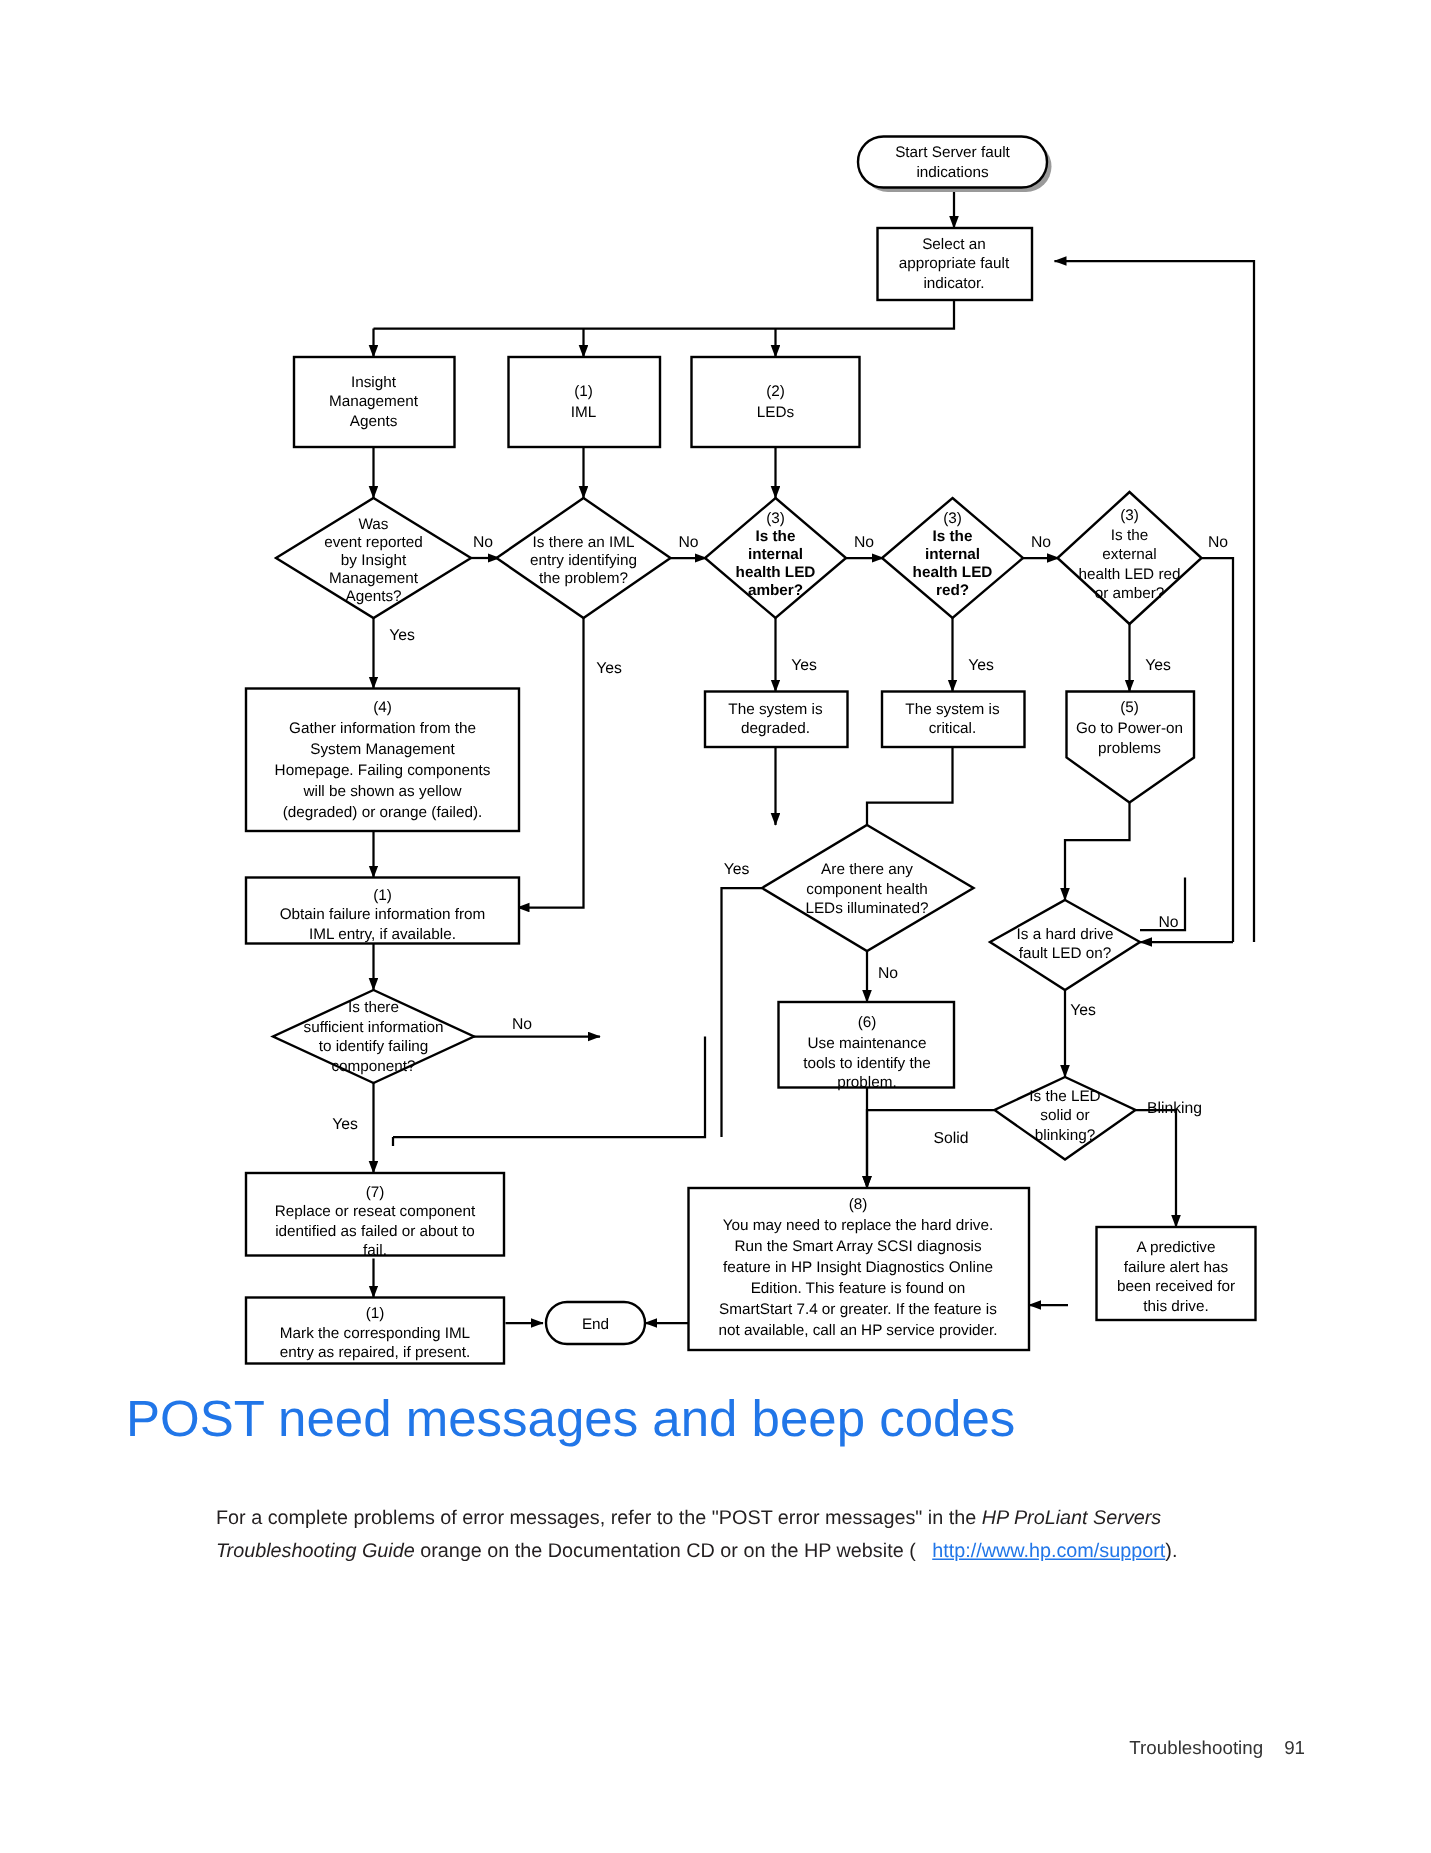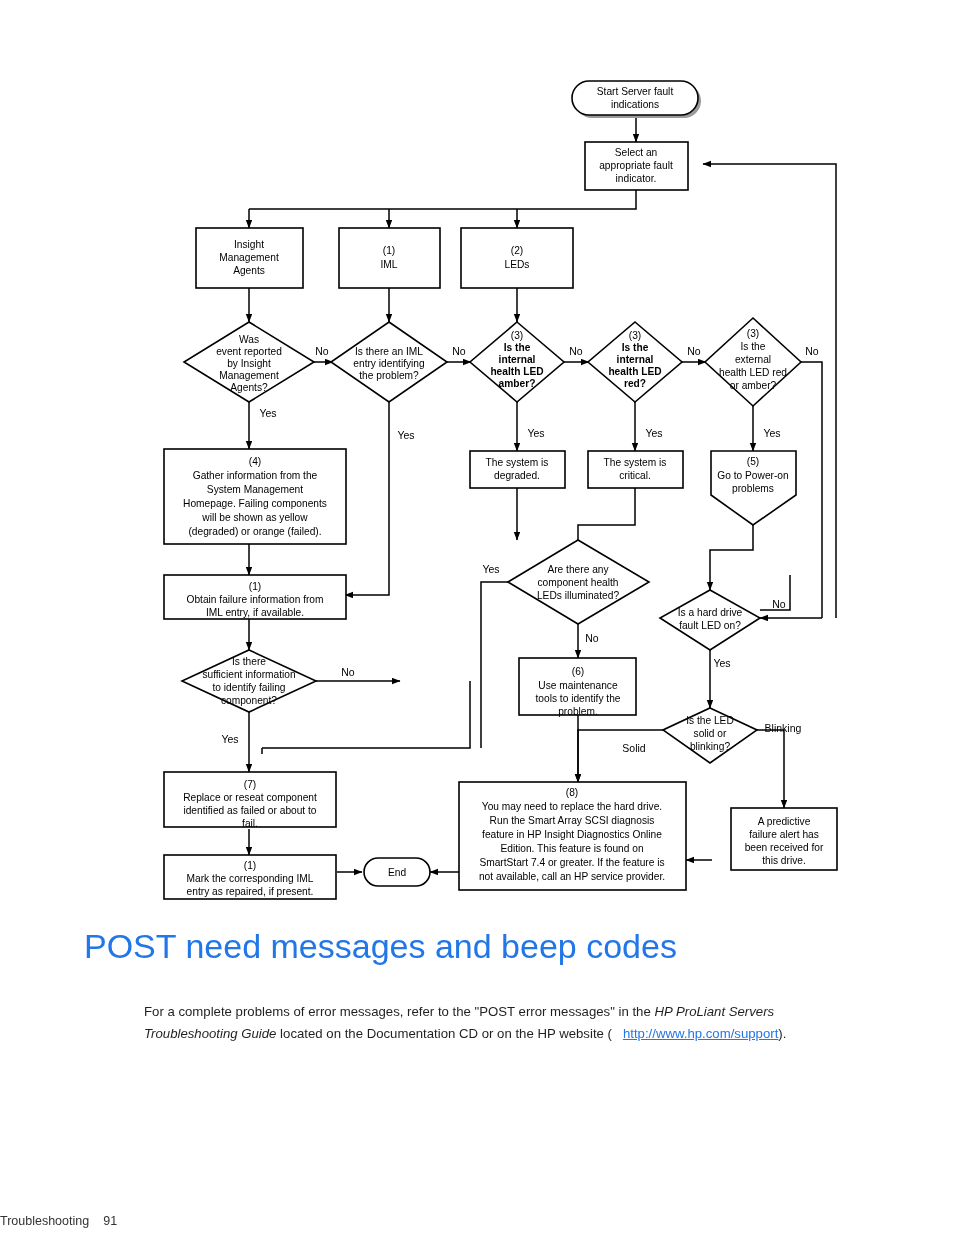--- a/index.html
+++ b/index.html
@@ -18,21 +18,21 @@
   }
   #page {
     position: relative;
     width: 954px;
     height: 1235px;
   }
   
   #flowchart-area {
     position: absolute;
     left: 0px;
-    top: 70px;
+    top: 80px;
     width: 822px;
     height: 840px;
   }
   #flowchart-svg {
     display: block;
   }
   .fc-shape {
     fill: #ffffff;
     stroke: #000000;
     stroke-width: 1.6;
@@ -95,23 +95,23 @@
   }
   #body-paragraph .link {
     color: #2176e8;
     padding-left: 11px;
   }
 
   
   #page-footer {
     position: absolute;
     left: 0px;
-    top: 1214px;
+    top: 1158px;
     width: 870px;
-    text-align: left;
+    text-align: right;
     font-size: 12.5px;
     color: #333333;
     font-family: "Liberation Sans", sans-serif;
   }
   #page-footer .foot-num {
     display: inline-block;
     margin-left: 14px;
   }
 </style>
 </head>
@@ -416,19 +416,19 @@
 
         <text class="fc-label" x="634" y="679">Solid</text>
         <text class="fc-label" x="783" y="659">Blinking</text>
       </g>
 
     </svg>
   </div>
 
   <h1 id="section-heading">POST need messages and beep codes</h1>
 
-  <p id="body-paragraph"><span>For a complete problems of error messages, refer to the "POST error messages" in the </span><span class="ital">HP ProLiant Servers Troubleshooting Guide</span><span> located on the Documentation CD or on the HP website (</span><a class="link" href="#">http://www.hp.com/support</a><span>).</span></p>
+  <p id="body-paragraph"><span>For a complete problems of error messages, refer to the "POST error messages" in the </span><span class="ital">HP ProLiant Servers Troubleshooting Guide</span><span> orange on the Documentation CD or on the HP website (</span><a class="link" href="#">http://www.hp.com/support</a><span>).</span></p>
 
   <div id="page-footer">
     <span>Troubleshooting</span><span class="foot-num">91</span>
   </div>
 
 </div>
 
 </body></html>

